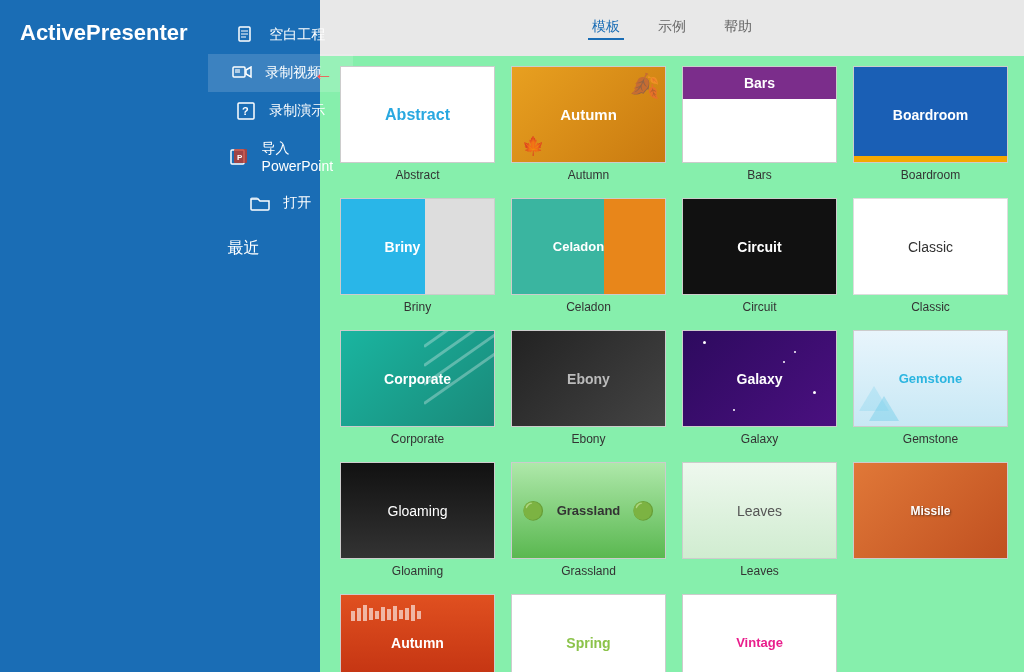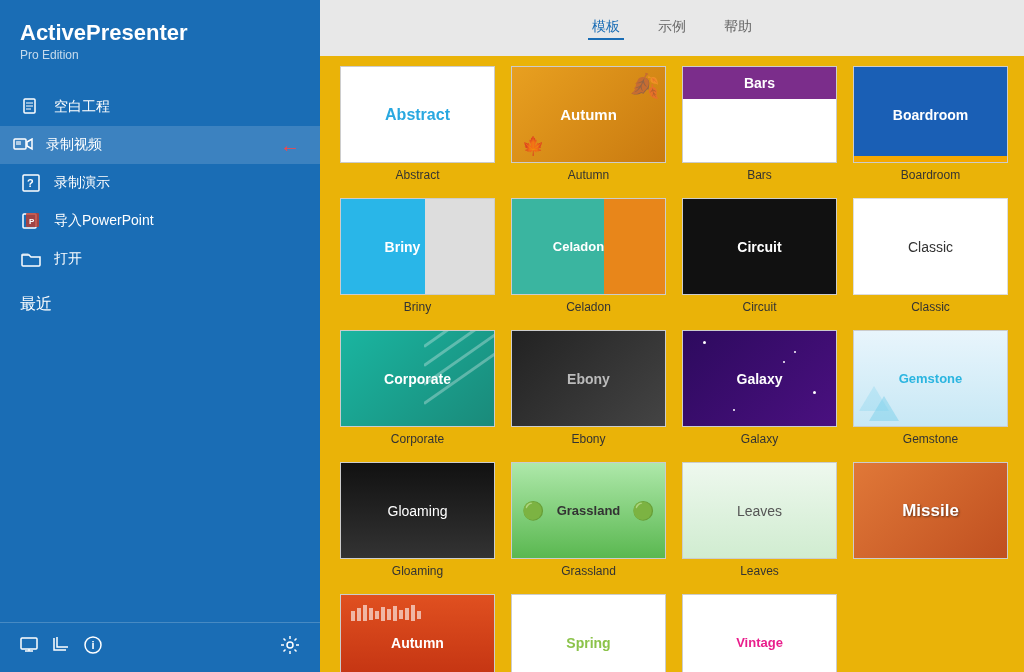--- a/index.html
+++ b/index.html
@@ -5,21 +5,20 @@
     * { margin: 0; padding: 0; box-sizing: border-box; }
     body { font-family: 'Segoe UI', Arial, sans-serif; display: flex; width: 1024px; height: 672px; overflow: hidden; background: #f0f0f0; }
 
     
     #sidebar {
       width: 320px;
       min-width: 320px;
       background: #1a6db5;
       color: white;
       display: flex;
-      flex-direction: column;
       height: 672px;
     }
     #sidebar-header {
       padding: 20px 20px 10px 20px;
     }
     #app-title {
       font-size: 22px;
       font-weight: bold;
       color: white;
     }
@@ -34,20 +33,21 @@
     }
     .menu-item {
       display: flex;
       align-items: center;
       padding: 10px 20px;
       cursor: pointer;
       color: white;
       font-size: 14px;
       gap: 12px;
       position: relative;
+      justify-content: center;
     }
     .menu-item.highlighted {
       background: rgba(255,255,255,0.15);
       padding-left: 12px;
     }
     .menu-icon {
       width: 22px;
       height: 16px;
       display: flex;
       align-items: center;
@@ -82,21 +82,21 @@
       color: white;
       cursor: pointer;
       font-size: 18px;
     }
 
     
     #main {
       flex: 1;
       display: flex;
       flex-direction: column;
-      background: #eab308;
+      background: #86efac;
       overflow: hidden;
     }
     #main-header {
       display: flex;
       justify-content: center;
       gap: 30px;
       padding: 16px 20px;
       background: #e8e8e8;
     }
     .main-tab {
@@ -324,21 +324,21 @@
       color: #555;
       font-size: 14px;
     }
 
     .thumb-missile {
       background: linear-gradient(to bottom, #c8e0f5 0%, #e8f4ff 100%);
       position: relative;
     }
     .missile-text {
       color: white;
-      font-size: 17px;
+      font-size: 12px;
       font-weight: bold;
       text-shadow: 1px 1px 2px rgba(0,0,0,0.5);
     }
 
     .thumb-music {
       background: linear-gradient(to bottom, #e05020 0%, #c03010 100%);
     }
     .music-text {
       color: white;
       font-size: 14px;
@@ -376,21 +376,20 @@
       background: white;
       border-radius: 50%;
     }
   </style>
 </head>
 <body>
 
 <div id="sidebar">
   <div id="sidebar-header">
     <div id="app-title">ActivePresenter</div>
-    <div id="app-edition">Pro Edition</div>
   </div>
   <div id="sidebar-menu">
 
     <div class="menu-item">
       <span class="menu-icon">
         <svg width="18" height="18" viewBox="0 0 18 18" fill="none">
           <rect x="2" y="1" width="11" height="14" rx="1" stroke="white" stroke-width="1.5" fill="none"></rect>
           <line x1="4" y1="5" x2="11" y2="5" stroke="white" stroke-width="1"></line>
           <line x1="4" y1="8" x2="11" y2="8" stroke="white" stroke-width="1"></line>
           <line x1="4" y1="11" x2="9" y2="11" stroke="white" stroke-width="1"></line>

